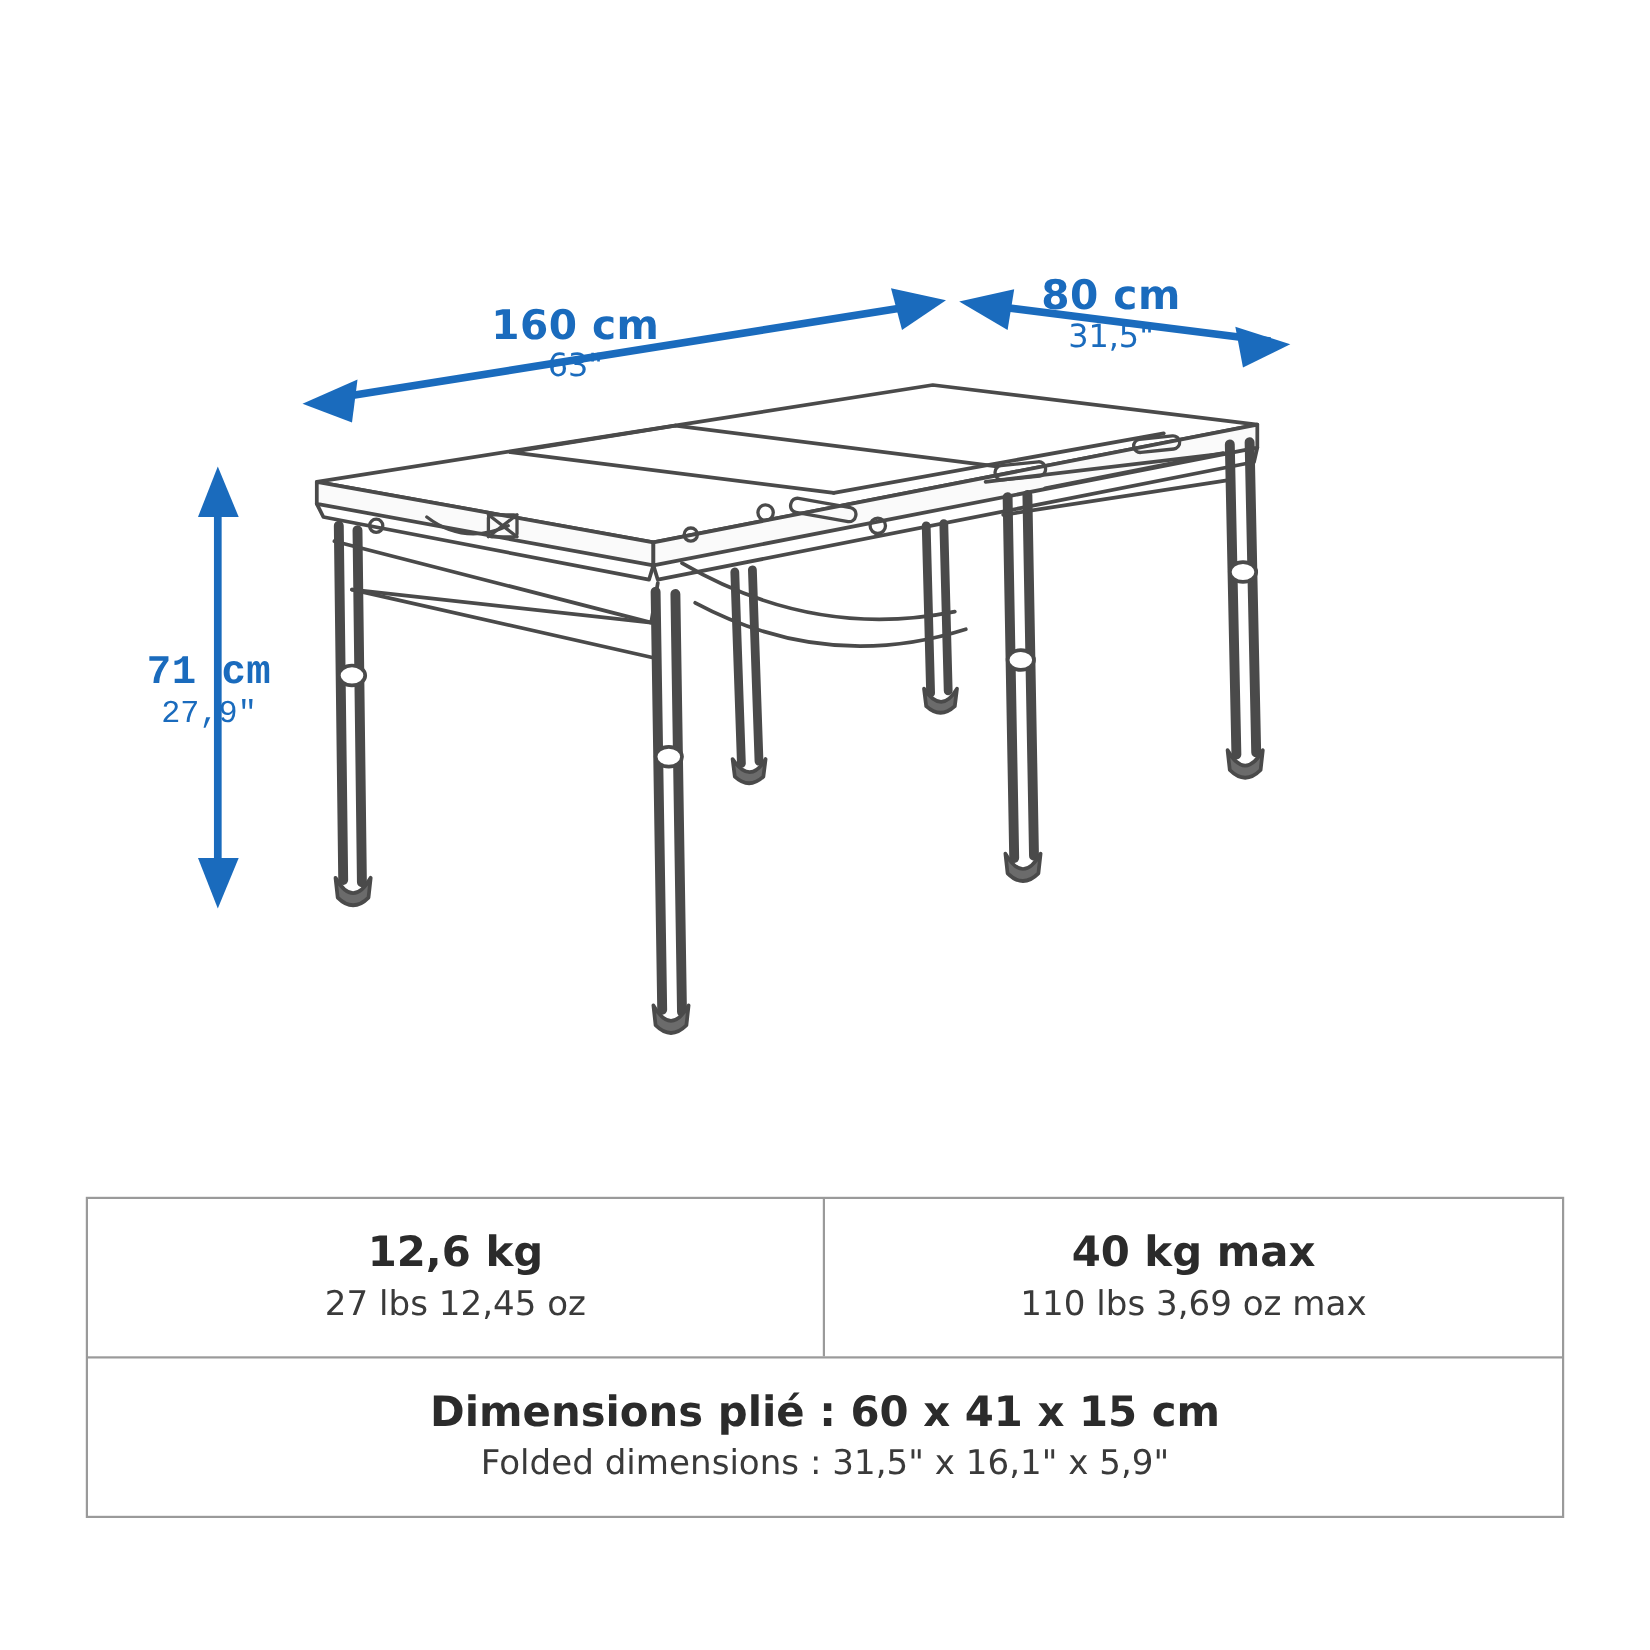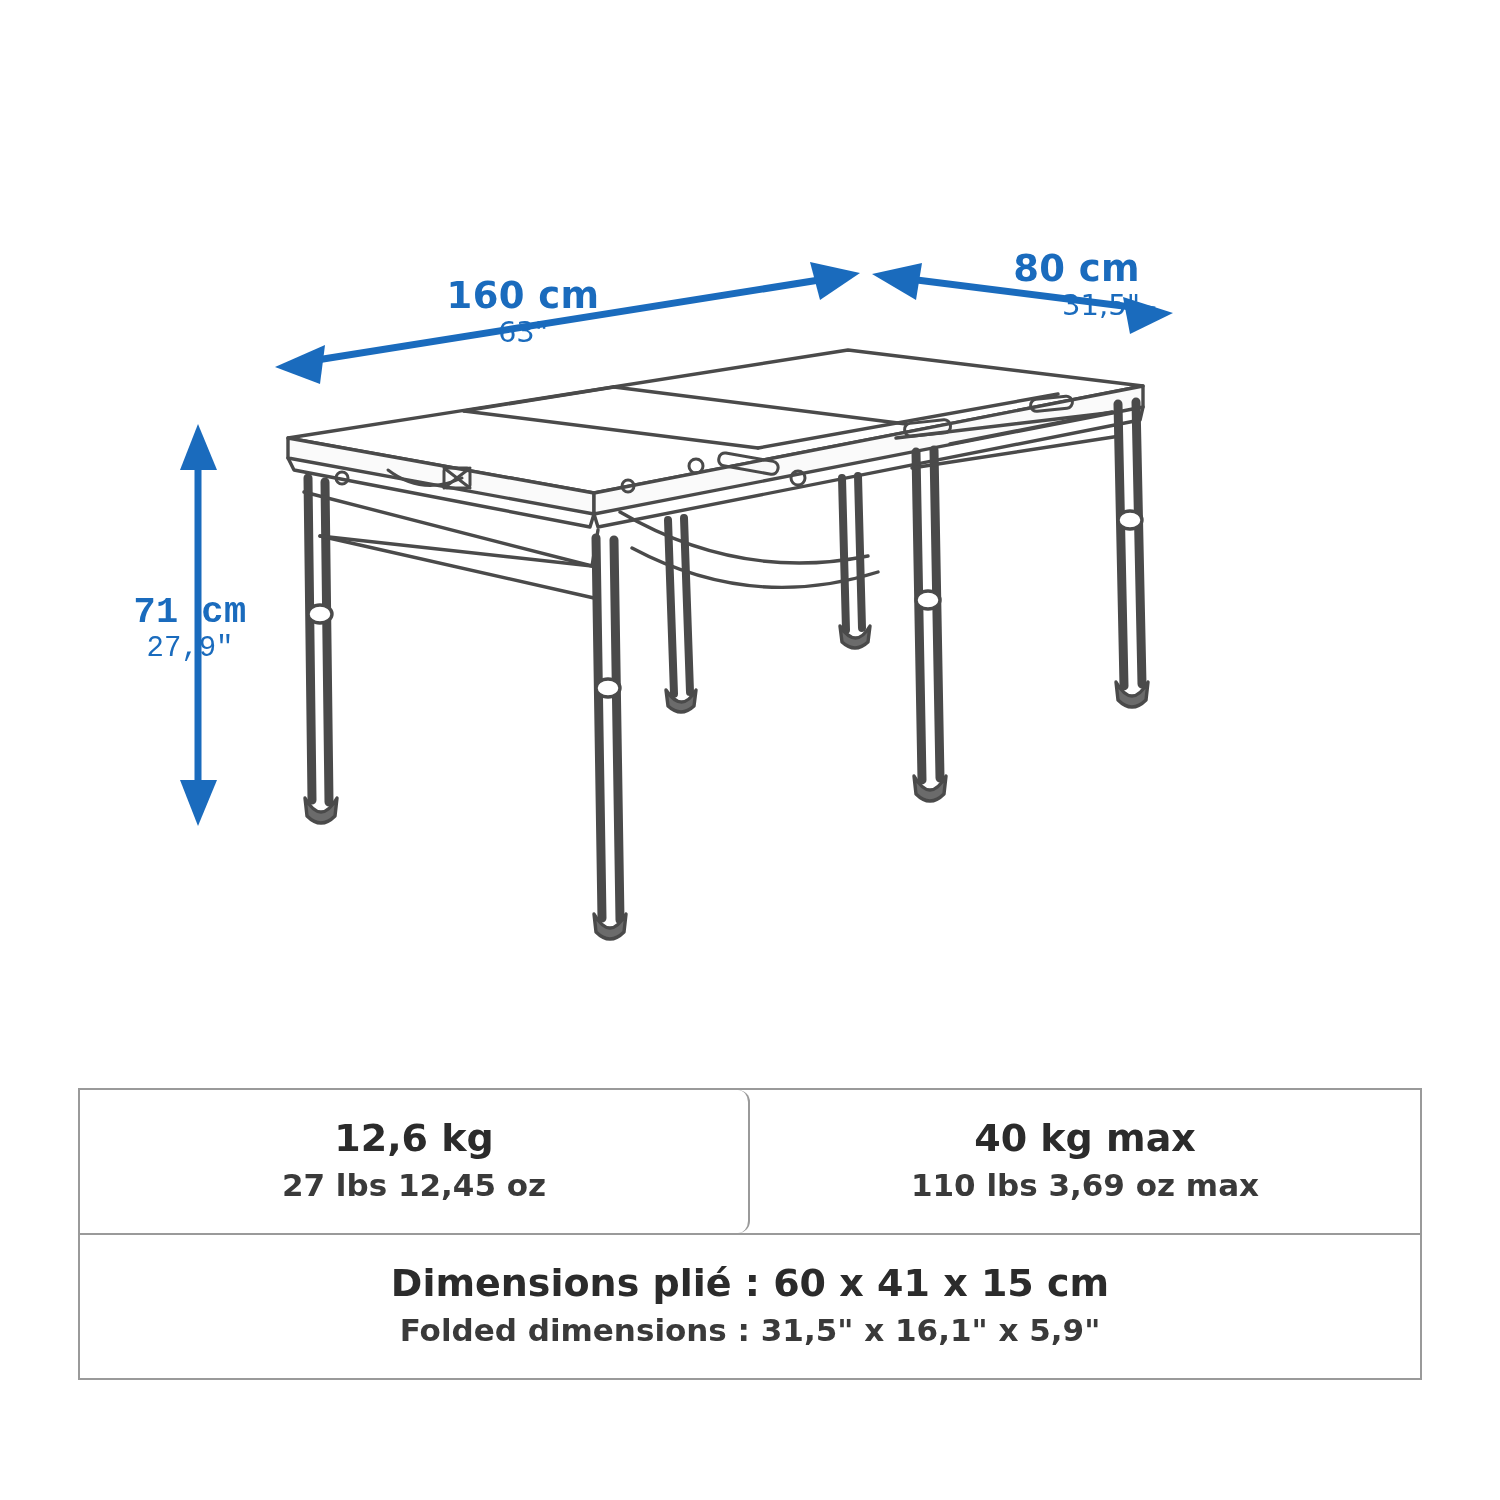--- a/index.html
+++ b/index.html
@@ -48,21 +48,21 @@
     letter-spacing: 0.4px;
     white-space: nowrap;
   }
   .dim-label .imperial {
     font-size: 29px;
     font-weight: normal;
     white-space: nowrap;
   }
 
   #label-length { left: 393px; top: 275px; width: 260px; }
-  #label-width  { left: 880px; top: 248px; width: 260px; text-align: right; }
+  #label-width  { left: 880px; top: 248px; width: 260px; }
   #label-height { left: 75px;  top: 592px; width: 230px; font-family: Liberation Mono, monospace; }
 
   
   .spec-table {
     position: absolute;
     left: 78px;
     top: 1088px;
     width: 1344px;
     border: 2px solid #9a9a9a;
     box-sizing: border-box;
@@ -72,41 +72,40 @@
     width: 100%;
     box-sizing: border-box;
   }
   .spec-row.top {
     border-bottom: 2px solid #9a9a9a;
   }
   .spec-cell {
     box-sizing: border-box;
     padding: 26px 10px 28px 10px;
     text-align: center;
-    border-radius: 12px;
   }
   .spec-cell.half {
     width: 50%;
   }
   .spec-cell.half.first {
     border-right: 2px solid #9a9a9a;
   }
   .spec-cell.full {
     width: 100%;
   }
   .spec-primary {
     font-size: 38px;
     font-weight: bold;
     color: #2b2b2b;
     line-height: 1.18;
     white-space: nowrap;
   }
   .spec-secondary {
     font-size: 31px;
-    font-weight: bold;
+    font-weight: normal;
     color: #3a3a3a;
     line-height: 1.3;
     margin-top: 4px;
     white-space: nowrap;
   }
   .spec-row.top .spec-cell.half.first .spec-primary,
   .spec-row.top .spec-cell.half.first .spec-secondary { text-align: center; }
 </style>
 </head>
 <body>

